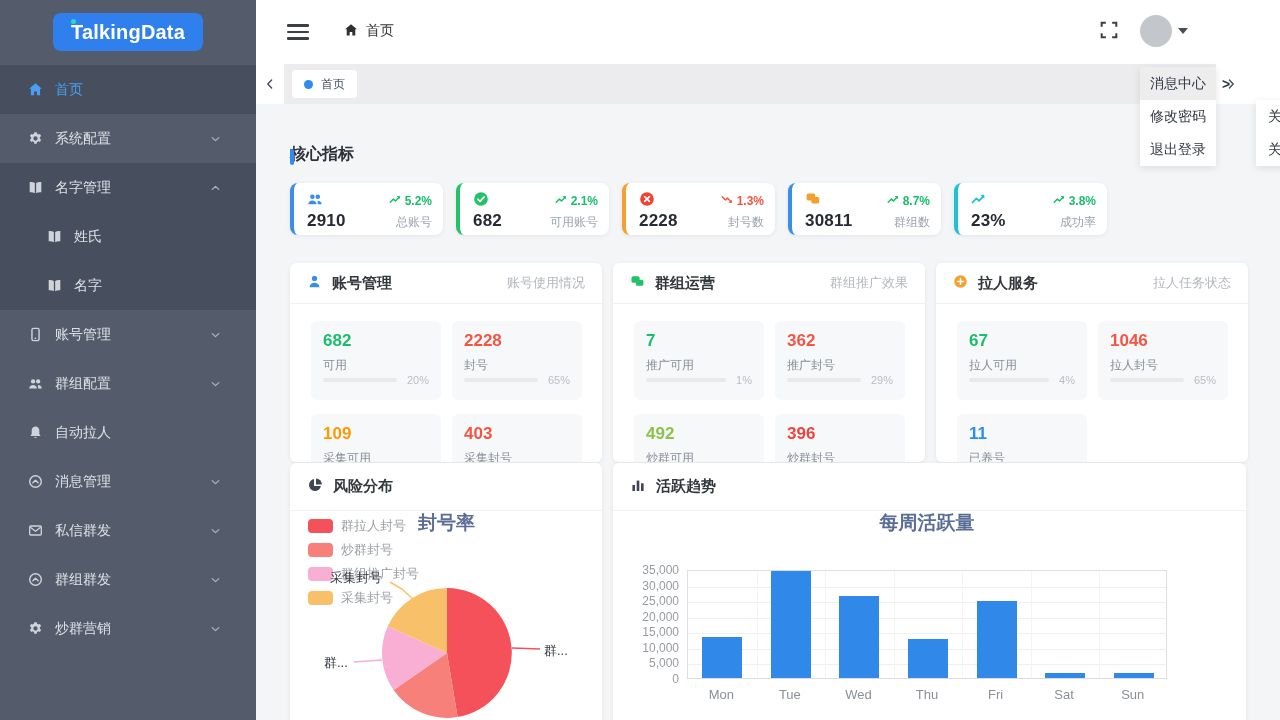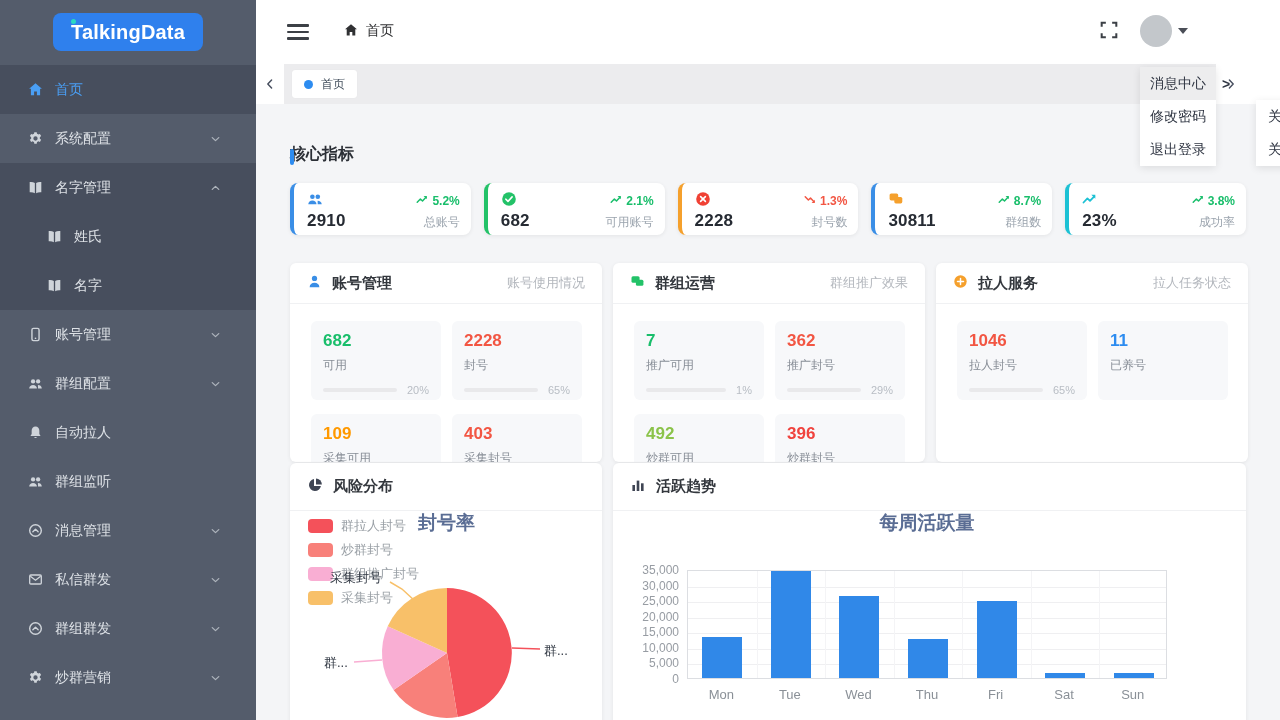--- a/index.html
+++ b/index.html
@@ -47,41 +47,41 @@
   #edge-menu { position:absolute; left:1256px; top:100px; width:80px; background:#fff; z-index:19; box-shadow:0 2px 8px rgba(0,0,0,.10); }
   #edge-menu .um-item { height:33px; display:flex; align-items:center; padding-left:12px; font-size:14px; color:#2f3542; cursor:pointer; }
 
   
   #content { position:absolute; left:256px; top:104px; width:1024px; height:616px; background:#f4f5f7; }
   #section-title { position:absolute; left:34px; top:40px; display:flex; gap:8px; }
   #section-title .bar { width:4px; height:16px; background:#2d8cf0; border-radius:2px; }
   #section-title .txt { font-size:16px; font-weight:bold; color:#2b2f36; }
 
   
-  #kpi-row { position:absolute; left:34px; top:79px; width:956px; display:flex; gap:13px; }
+  #kpi-row { position:absolute; left:34px; top:79px; width:817px; display:flex; gap:13px; }
   .kpi-card { flex:1; height:52px; background:#fff; border-radius:8px; border-left:4px solid #3a8ee6; box-shadow:0 1px 4px rgba(0,0,0,.07);
               padding:8px 11px 8px 13px; display:flex; flex-direction:column; justify-content:space-between; }
   .kpi-top { display:flex; align-items:center; justify-content:space-between; }
   .kpi-trend { display:flex; align-items:center; gap:3px; font-size:12px; font-weight:bold; }
   .kpi-bottom { display:flex; align-items:baseline; justify-content:space-between; white-space:nowrap; }
   .kpi-value { font-size:17px; font-weight:bold; color:#262b33; letter-spacing:.2px; }
   .kpi-label { font-size:12px; color:#9aa3ad; margin-left:2px; }
 
   
   .panel { position:absolute; background:#fff; border-radius:6px; box-shadow:0 1px 4px rgba(0,0,0,.07); overflow:hidden; }
   .panel-head { display:flex; align-items:center; padding:0 17px; border-bottom:1px solid #f0f1f3; }
   .panel-head .ttl { font-size:15px; font-weight:bold; color:#33373d; margin-left:10px; }
   .panel-head .sub { margin-left:auto; font-size:13px; color:#b3b7bd; }
   .stat-panel { top:159px; width:312px; height:199px; }
   .stat-panel .panel-head { height:41px; }
   .tile-grid { padding:17px 20px 0 21px; display:grid; grid-template-columns:1fr 1fr; gap:14px 11px; }
   .tile { background:#f7f8fa; border-radius:6px; padding:10px 12px; height:79px; }
   .tile .tv { font-size:17px; font-weight:bold; }
   .tile .tl { font-size:12px; color:#878d96; margin-top:6px; }
-  .tile .tp { display:flex; align-items:center; margin-top:10px; }
+  .tile .tp { display:flex; align-items:center; }
   .tile .track { flex:1; height:4px; background:#e9e9eb; border-radius:2px; overflow:hidden; max-width:96px; }
   .tile .fill { height:4px; border-radius:2px; }
   .tile .pct { font-size:11px; color:#b8bdc4; margin-left:10px; }
 
   
   .chart-panel { top:359px; height:300px; }
   .chart-panel .panel-head { height:48px; }
   #risk-panel { left:34px; width:312px; }
   #trend-panel { left:357px; width:633px; }
   .chart-title { position:absolute; font-size:19px; font-weight:bold; color:#5a6d94; }
@@ -194,31 +194,20 @@
           <svg width="15" height="15" viewBox="0 0 16 16" xmlns="http://www.w3.org/2000/svg">
             <path fill="#cfd4da" d="M8 1.6c2.5 0 4.1 1.9 4.1 4.4v3.6l1.3 2H2.6l1.3-2V6C3.9 3.5 5.5 1.6 8 1.6Z"></path>
             <path fill="#cfd4da" d="M6.5 12.8a1.6 1.6 0 0 0 3 0Z"></path>
           </svg>
         </span>
         <span class="lbl">自动拉人</span>
       </div>
       <div class="side-item">
         <span class="mi">
           <svg width="15" height="15" viewBox="0 0 16 16" xmlns="http://www.w3.org/2000/svg">
-            <circle cx="5.4" cy="5.8" r="2.3" fill="#cfd4da"></circle>
-            <circle cx="10.8" cy="5.8" r="2.3" fill="#cfd4da"></circle>
-            <path fill="#cfd4da" d="M1.3 13.2c0-2.3 1.9-3.7 4.1-3.7s4.1 1.4 4.1 3.7Z"></path>
-            <path fill="#cfd4da" d="M10.6 9.7c2.1 0 4.1 1.3 4.1 3.5h-4Z"></path>
-          </svg>
-        </span>
-        <span class="lbl">群组监听</span>
-      </div>
-      <div class="side-item">
-        <span class="mi">
-          <svg width="15" height="15" viewBox="0 0 16 16" xmlns="http://www.w3.org/2000/svg">
             <circle cx="8" cy="8" r="6.2" fill="none" stroke="#cfd4da" stroke-width="1.5"></circle>
             <path d="M5.2 9.3 8 6.6l2.8 2.7" fill="none" stroke="#cfd4da" stroke-width="1.5" stroke-linecap="round" stroke-linejoin="round"></path>
           </svg>
         </span>
         <span class="lbl">消息管理</span>
         <span class="chev">
           <svg width="13" height="13" viewBox="0 0 16 16" xmlns="http://www.w3.org/2000/svg">
             <path d="M4 6.3 8 10l4-3.7" fill="none" stroke="#aeb4bc" stroke-width="1.6" stroke-linecap="round" stroke-linejoin="round"></path>
           </svg>
         </span>
@@ -497,20 +486,28 @@
       <div class="panel stat-panel" style="left: 680px;">
         <div class="panel-head">
        <span class="mi"><svg width="15" height="15" viewBox="0 0 16 16" xmlns="http://www.w3.org/2000/svg">
               <circle cx="8" cy="8" r="6.6" fill="#f5a02c"></circle>
               <path d="M8 4.8v6.4M4.8 8h6.4" stroke="#fff" stroke-width="1.6" stroke-linecap="round"></path>
             </svg></span>
        <span class="ttl">拉人服务</span>
        <span class="sub">拉人任务状态</span>
      </div>
      <div class="tile-grid">
+          <div class="tile">
+        <div class="tv" style="color:#19be6b">67</div>
+        <div class="tl">拉人可用</div>
+            <div class="tp">
+          <span class="track"><span class="fill" style="width:4%;background:#19be6b"></span></span>
+          <span class="pct">4%</span>
+        </div>
+          </div>
           <div class="tile">
         <div class="tv" style="color:#f25643">1046</div>
         <div class="tl">拉人封号</div>
             <div class="tp">
           <span class="track"><span class="fill" style="width:65%;background:#f25643"></span></span>
           <span class="pct">65%</span>
         </div>
           </div>
           <div class="tile">
         <div class="tv" style="color:#2d8cf0">11</div>

